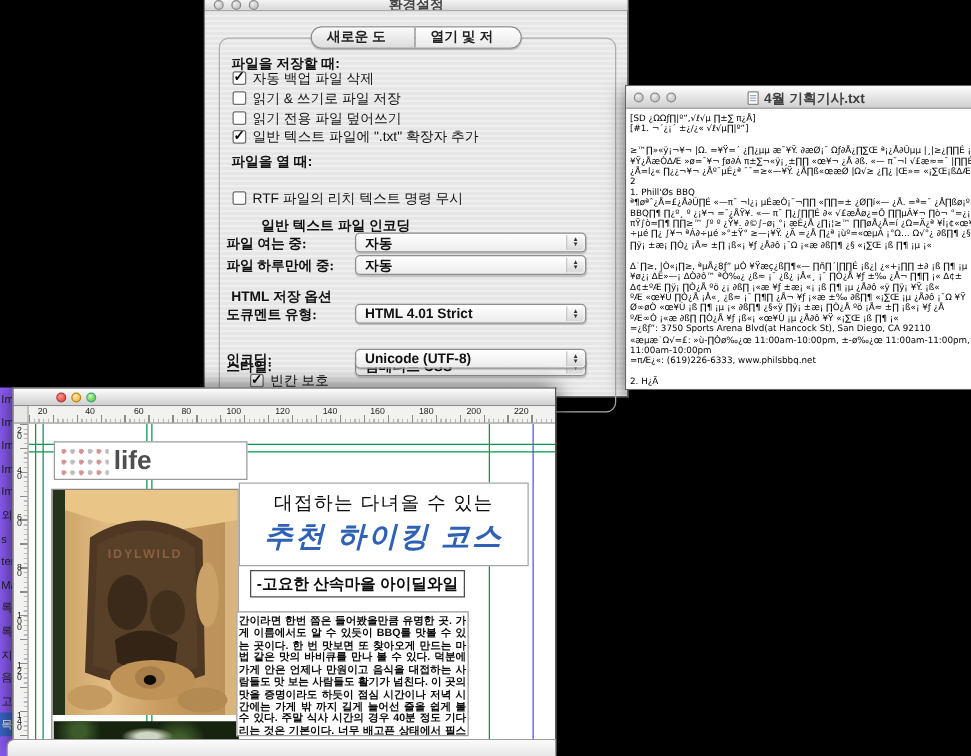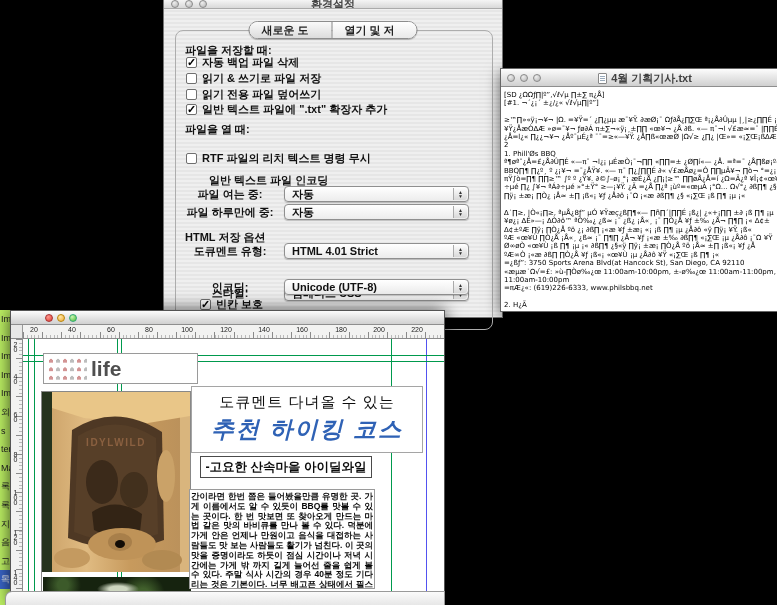--- a/index.html
+++ b/index.html
@@ -32,23 +32,23 @@
   .tab.active{background:linear-gradient(#fff,#e9e9e9);}
   .tab + .tab{border-left:1px solid #8d8d8d;}
   .groupbox{position:absolute;left:11px;top:30px;width:318px;height:300px;
     border:1px solid #adadad;border-radius:8px;}
   .prow{position:absolute;display:flex;align-items:center;gap:5px;font-size:11px;color:#111;}
   .sechead{position:absolute;font-size:11px;font-weight:700;color:#111;}
   .cb{width:11px;height:11px;background:#fff;border:1px solid #6f6f6f;border-radius:2px;
       display:flex;align-items:center;justify-content:center;flex:0 0 auto;}
   .cb .check{display:none;font-size:11px;font-weight:900;line-height:8px;margin-top:-2px;color:#000;}
   .cb.on .check{display:block;}
-  .cblabel{font-weight:700;}
+  .cblabel{font-weight:400;}
   .poprow{position:absolute;display:flex;align-items:center;font-size:11px;}
-  .poplabel{width:98px;text-align:center;margin-right:5px;font-weight:600;color:#111;}
+  .poplabel{width:98px;text-align:left;margin-right:5px;font-weight:600;color:#111;font-family:Liberation Serif, serif;}
   .popup{width:185px;height:16px;background:linear-gradient(#fff,#ececec);
     border:1px solid #8f8f8f;border-radius:4px;display:flex;align-items:center;
     padding-left:7px;position:relative;font-weight:700;color:#111;
     box-shadow:0 1px 1px rgba(0,0,0,.2);}
   .popup .arrows{position:absolute;right:1px;top:1px;bottom:1px;width:14px;
     background:linear-gradient(#fdfdfd,#d8d8d8);border-left:1px solid #aaa;
     border-radius:0 3px 3px 0;display:flex;flex-direction:column;align-items:center;
     justify-content:center;font-size:5px;line-height:4px;color:#333;}
 
   
@@ -60,21 +60,21 @@
   .docicon{display:inline-block;width:9px;height:11px;background:#fff;border:1px solid #888;
     border-radius:1px;margin-right:4px;vertical-align:-2px;position:relative;}
   .docicon:after{content:"";position:absolute;left:1px;top:2px;width:5px;height:1px;
     box-shadow:0 2px 0 #9ab,0 4px 0 #9ab;background:#9ab;}
   .textbody{position:absolute;left:0;right:0;top:19px;bottom:0;background:#fff;
     padding:3px 2px 0 3px;overflow:hidden;}
   .tline{font-family:"DejaVu Sans",sans-serif;font-size:7px;line-height:8.4px;
     white-space:nowrap;color:#000;letter-spacing:0;}
 
   
-  .sliver{position:absolute;left:0;top:310px;width:11px;height:295px;background:#bef264;
+  .sliver{position:absolute;left:0;top:310px;width:11px;height:295px;background:#8b5cf6;
     border-right:1px solid #9a9a9a;z-index:2;overflow:hidden;}
   .sliver .sitem{height:18.6px;font-size:9px;line-height:18.6px;color:#222;
     padding-left:1px;overflow:hidden;white-space:nowrap;}
   .sliver .sitem.sel{background:#3a66c8;color:#fff;}
 
   
   .laywin{position:absolute;left:10px;top:310px;width:435px;height:295px;
     background:#e8e8e8;border:1px solid #555;border-bottom:none;
     box-shadow:0 0 16px rgba(0,0,0,.7);z-index:3;}
   .laywin .titlebar{height:14px;}
@@ -382,21 +382,21 @@
           <ellipse cx="78" cy="150" rx="12" ry="9" fill="#a87f4a"></ellipse>
           <ellipse cx="78" cy="152" rx="5" ry="4" fill="#120c06"></ellipse>
           <ellipse cx="30" cy="166" rx="18" ry="10" fill="#c49a60"></ellipse>
           <ellipse cx="120" cy="168" rx="20" ry="10" fill="#b28a52"></ellipse>
         </svg>
       </div>
 
       <div class="photo-trees"></div>
 
       <div class="headframe">
-        <div class="head1">도큐멘트 다녀올 수 있는</div>
+        <div class="head1">대접하는 다녀올 수 있는</div>
         <div class="head2">추천 하이킹 코스</div>
       </div>
 
       <div class="subframe">
         <span>-고요한 산속마을 아이딜와일드-</span>
       </div>
 
       <div class="bodyframe">
         <div class="bodytext">간이라면 한번 쯤은 들어봤을만큼 유명한 곳. 가게 이름에서도 알 수 있듯이 BBQ를 맛볼 수 있는 곳이다. 한 번 맛보면 또 찾아오게 만드는 마법 같은 맛의 바비큐를 만나 볼 수 있다. 덕분에 가게 안은 언제나 만원이고 음식을 대접하는 사람들도 맛 보는 사람들도 활기가 넘친다. 이 곳의 맛을 증명이라도 하듯이 점심 시간이나 저녁 시간에는 가게 밖 까지 길게 늘어선 줄을 쉽게 볼 수 있다. 주말 식사 시간의 경우 40분 정도 기다리는 것은 기본이다. 너무 배고픈 상태에서 필스 비비큐를 찾았다가 긴 줄 때문에 낭패를 볼 수 있으므로 어느 정도 기다려</div>
       </div>

